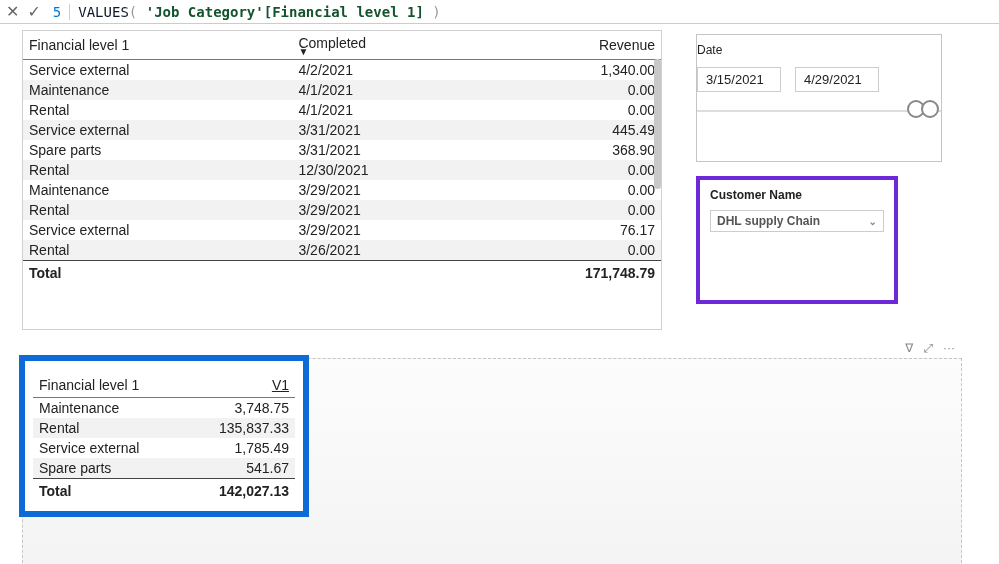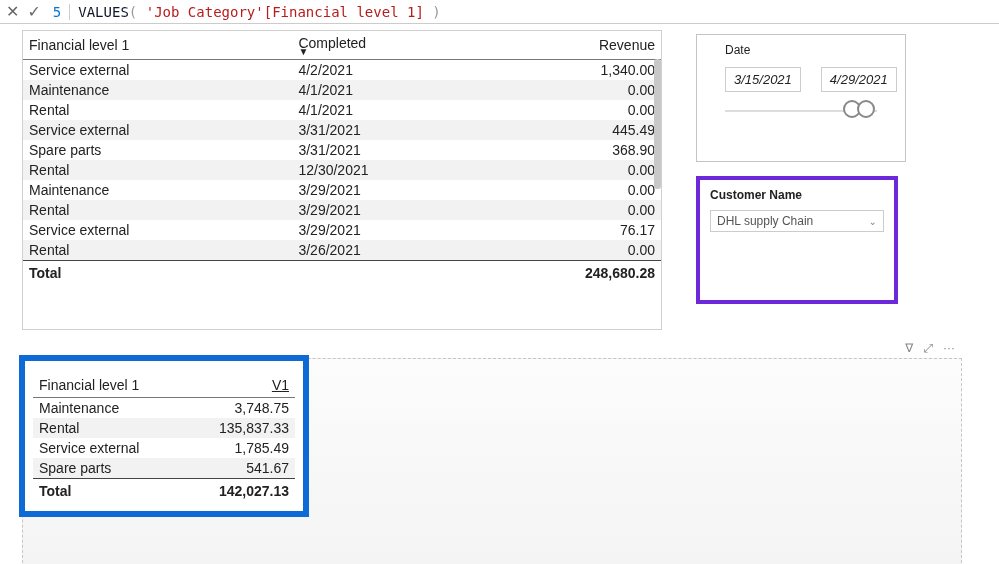--- a/index.html
+++ b/index.html
@@ -32,21 +32,21 @@
       border-right: 1px solid #ccc;
       padding-right: 8px;
       margin-left: 4px;
     }
     .formula-bar .code {
       font-family: Consolas, monospace;
       font-size: 14px;
       color: #999;
     }
     .formula-bar .kw { color: #0f172a; }
-    .formula-bar .str { color: #b91c1c; }
+    .formula-bar .str { color: #14532d; font-weight: bold; }
 
     .canvas {
       position: relative;
       width: 100%;
       height: calc(100% - 24px);
     }
 
     
     .vis-table1 {
       position: absolute;
@@ -94,27 +94,27 @@
       height: 130px;
       background: #c8c8c8;
       border-radius: 3px;
     }
 
     
     .slicer-date {
       position: absolute;
       left: 696px;
       top: 10px;
-      width: 210px;
+      width: 246px;
       height: 128px;
       border: 1px solid #c4c4c4;
-      padding: 8px 28px;
+      padding: 8px 0;
     }
     .slicer-date .title { font-size: 12px; margin-bottom: 10px; }
-    .slicer-date .dates { display: flex; gap: 20px; font-style: italic; }
+    .slicer-date .dates { display: flex; gap: 14px; }
     .slicer-date .dateinput {
       border: 1px solid #ccc;
       padding: 4px 8px;
       font-size: 13px;
       width: 84px;
       background: #fff;
     }
     .slider-line {
       margin-top: 18px;
       height: 2px;
@@ -149,20 +149,21 @@
     .slicer-cust .title { font-size: 12px; font-weight: 600; margin-bottom: 8px; }
     .slicer-cust .dropdown {
       border: 1px solid #ccc;
       padding: 3px 6px;
       font-size: 12px;
       color: #555;
       display: flex;
       justify-content: space-between;
       align-items: center;
       height: 22px;
+      font-weight: bold;
     }
     .slicer-cust .chev { font-size: 10px; color: #888; }
 
     
     .vis-bottom {
       position: absolute;
       left: 22px;
       top: 334px;
       width: 940px;
       height: 210px;
@@ -290,21 +291,21 @@
           <tr>
             <td>Rental</td>
             <td>3/26/2021</td>
             <td class="num">0.00</td>
           </tr>
         </tbody>
       <tfoot>
         <tr>
           <td>Total</td>
           <td></td>
-          <td class="num">248,680.28</td>
+          <td class="num">171,748.79</td>
         </tr>
       </tfoot>
     </table>
     <div class="scroll-thumb"></div>
   </div>
 
   <div class="slicer-date">
     <div class="title">Date</div>
     <div class="dates">
       <div class="dateinput">3/15/2021</div>

